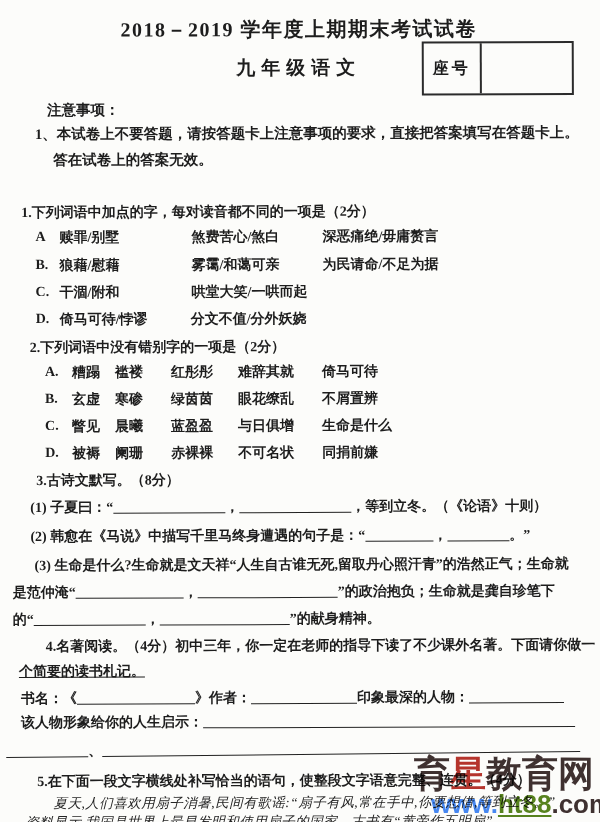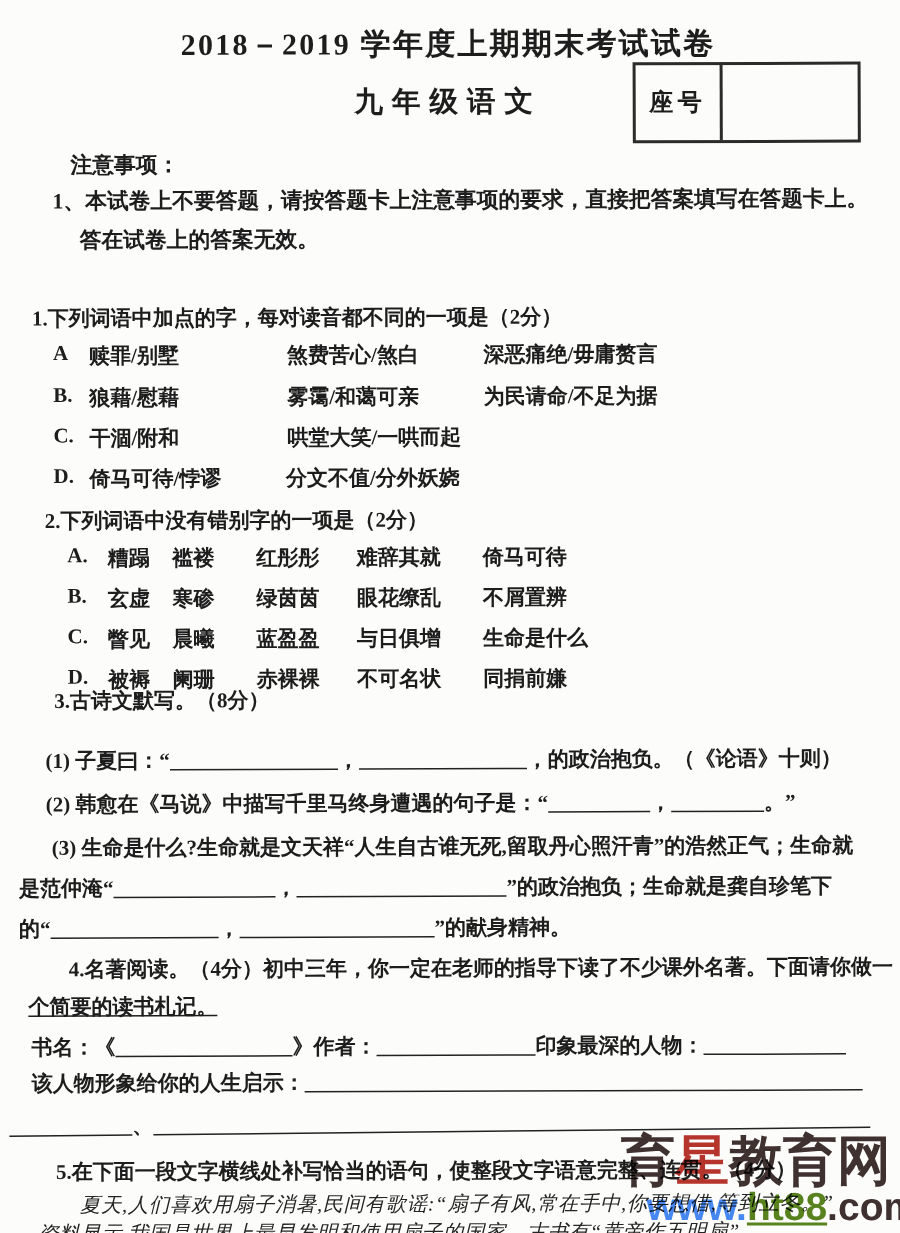--- a/index.html
+++ b/index.html
@@ -135,23 +135,23 @@
   </div>
   <div class="line flexrow q2row" style="left:45px; top:444px;">
     <span class="c0">D.</span>
       <span class="c1">被褥</span>
       <span class="c2">阑珊</span>
       <span class="c3">赤裸裸</span>
       <span class="c4">不可名状</span>
       <span>同捐前嫌</span>
   </div>
 
-  <div class="line" style="left:36px; top:458px;">3.古诗文默写。（8分）</div>
+  <div class="line" style="left:36px; top:471px;">3.古诗文默写。（8分）</div>
   <div class="line" style="left:30px; top:498px;">
-    <span>(1) 子夏曰：“</span><span class="blank" style="width:112px;"></span><span>，</span><span class="blank" style="width:112px;"></span><span>，的政治抱负。（《论语》十则）</span>
+    <span>(1) 子夏曰：“</span><span class="blank" style="width:112px;"></span><span>，</span><span class="blank" style="width:112px;"></span><span>，等到立冬。（《论语》十则）</span>
   </div>
   <div class="line" style="left:30px; top:527px;">
     <span>(2) 韩愈在《马说》中描写千里马终身遭遇的句子是：“</span><span class="blank" style="width:68px;"></span><span>，</span><span class="blank" style="width:62px;"></span><span>。”</span>
   </div>
   <div class="line" style="left:34px; top:556px;">(3) 生命是什么?生命就是文天祥“人生自古谁无死,留取丹心照汗青”的浩然正气；生命就</div>
   <div class="line" style="left:12px; top:583px;">
     <span>是范仲淹“</span><span class="blank" style="width:108px;"></span><span>，</span><span class="blank" style="width:140px;"></span><span>”的政治抱负；生命就是龚自珍笔下</span>
   </div>
   <div class="line" style="left:12px; top:610px;">
     <span>的“</span><span class="blank" style="width:112px;"></span><span>，</span><span class="blank" style="width:130px;"></span><span>”的献身精神。</span>

